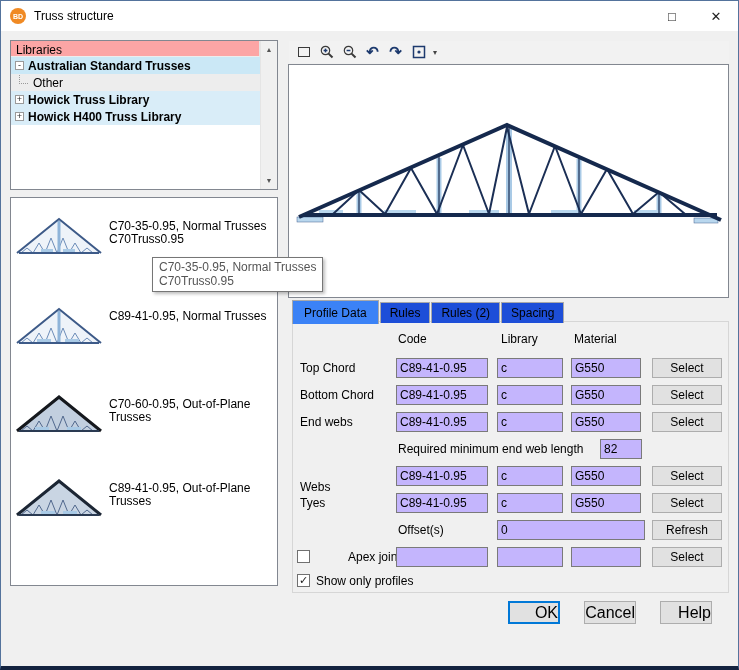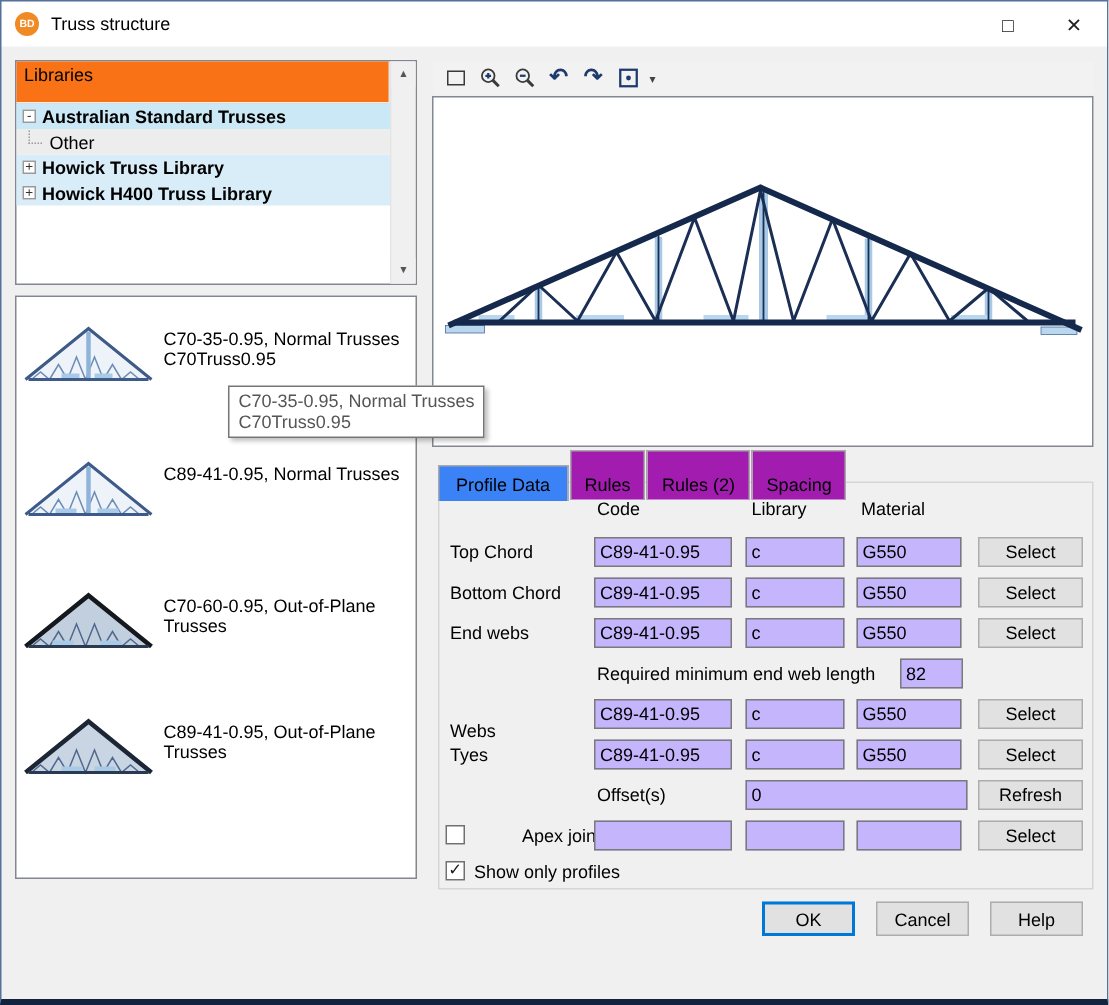--- a/index.html
+++ b/index.html
@@ -15,21 +15,21 @@
   .win-border { position:absolute; inset:0; border:1px solid #54739c; border-bottom:4px solid #13233f; pointer-events:none; z-index:60; }
 
   
   .titlebar { position:absolute; left:1px; top:1px; right:1px; height:30px; background:#ffffff; display:flex; align-items:center; }
   .app-icon { width:16px; height:16px; border-radius:50%; background:#f08a24; color:#fff; font-size:7px; font-weight:bold; display:flex; align-items:center; justify-content:center; margin:0 8px 0 9px; flex:none; }
   .title-text { flex:1; font-size:12px; }
   .tb-btn { width:44px; height:30px; display:flex; align-items:center; justify-content:center; color:#222; font-size:13px; cursor:default; }
 
   
   .lib-panel { position:absolute; left:10px; top:40px; width:268px; height:150px; background:#fff; border:1px solid #828790; }
-  .lib-header { height:28px; line-height:19px; padding-left:5px; width:249px; border-bottom:1px solid #ededed; border-right:1px solid #e5e5e5; background:#f97316; }
+  .lib-header { height:16px; line-height:19px; padding-left:5px; width:249px; border-bottom:1px solid #ededed; border-right:1px solid #e5e5e5; background:#fca5a5; }
   .lib-row { height:17px; display:flex; align-items:center; width:249px; white-space:nowrap; overflow:hidden; }
   .lib-row.sel   { background:#cbe8f6; font-weight:bold; }
   .lib-row.blue  { background:#d9edf8; font-weight:bold; }
   .lib-row.child { background:#ededed; }
   .expander { display:inline-block; width:9px; height:9px; border:1px solid #9a9a9a; background:#fff; font-size:9px; line-height:7px; text-align:center; color:#333; margin:0 4px 0 4px; font-weight:normal; flex:none; }
   .treeline { display:inline-block; width:9px; height:9px; border-left:1px dotted #9a9a9a; border-bottom:1px dotted #9a9a9a; margin:-6px 5px 0 8px; flex:none; }
   .vscroll { position:absolute; right:0; top:0; bottom:0; width:17px; background:#f0f0f0; border-left:1px solid #e5e5e5; }
   .vs-btn { position:absolute; left:0; width:16px; height:17px; display:flex; align-items:center; justify-content:center; font-size:7px; color:#555; background:#f0f0f0; }
   .vs-up { top:0; } .vs-down { bottom:0; }
 
@@ -44,33 +44,33 @@
 
   
   .toolbar { position:absolute; left:289px; top:41px; width:440px; height:22px; background:#f2f2f2; display:flex; align-items:center; gap:6px; padding-left:6px; }
   .tool { width:17px; height:17px; display:flex; align-items:center; justify-content:center; flex:none; }
   .rot-glyph { font-size:15px; line-height:16px; color:#1d3a6e; font-weight:bold; }
   .caret { font-size:8px; color:#444; width:9px; }
   .preview { position:absolute; left:288px; top:64px; width:441px; height:234px; background:#fff; border:1px solid #828790; }
 
   
   .tabs { position:absolute; left:292px; top:300px; display:flex; align-items:flex-end; z-index:3; }
-  .tab { padding:15px 9px 3px 9px; border:1px solid #a9a9a9; border-bottom:none; background:#a21caf; margin-right:1px; }
+  .tab { padding:3px 9px 3px 9px; border:1px solid #a9a9a9; border-bottom:none; background:#1d4ed8; margin-right:1px; }
   .tab.active { background:#3b82f6; padding:5px 11px 4px 11px; margin-bottom:-1px; position:relative;text-align:right; }
   .tabpage { position:absolute; left:292px; top:321px; width:437px; height:272px; border:1px solid #d6d6d6; background:#f0f0f0; z-index:1; }
 
   
   .lbl { position:absolute; line-height:20px; white-space:nowrap; z-index:2; }
   .colhdr { position:absolute; top:332px; line-height:14px; z-index:2; }
   .tb { position:absolute; height:20px; border:1px solid #7a7a7a; background:#c4b5fd; padding:0 3px; font-family:"Liberation Sans",sans-serif; font-size:12px; z-index:2; }
   .btn { position:absolute; height:20px; background:#e1e1e1; border:1px solid #adadad; font-family:"Liberation Sans",sans-serif; font-size:12px; text-align:center; z-index:2; cursor:default; }
   .checkbox { position:absolute; width:13px; height:13px; border:1px solid #707070; background:#fff; z-index:2; font-size:11px; line-height:11px; text-align:center; color:#1a1a1a; }
 
   
-  .fbtn { position:absolute; top:601px; width:62px; height:23px; background:#e1e1e1; border:1px solid #adadad; font-family:"Liberation Sans",sans-serif; font-size:12px; z-index:2; cursor:default; }
+  .fbtn { position:absolute; top:601px; width:52px; height:23px; background:#e1e1e1; border:1px solid #adadad; font-family:"Liberation Sans",sans-serif; font-size:16px; z-index:2; cursor:default;text-align:right; }
   .fbtn.focus { border:2px solid #0078d7; }
 </style>
 </head>
 <body>
 
 <div class="titlebar">
   <span class="app-icon">BD</span>
   <span class="title-text">Truss structure</span>
   <span class="tb-btn">□</span>
   <span class="tb-btn">✕</span>

